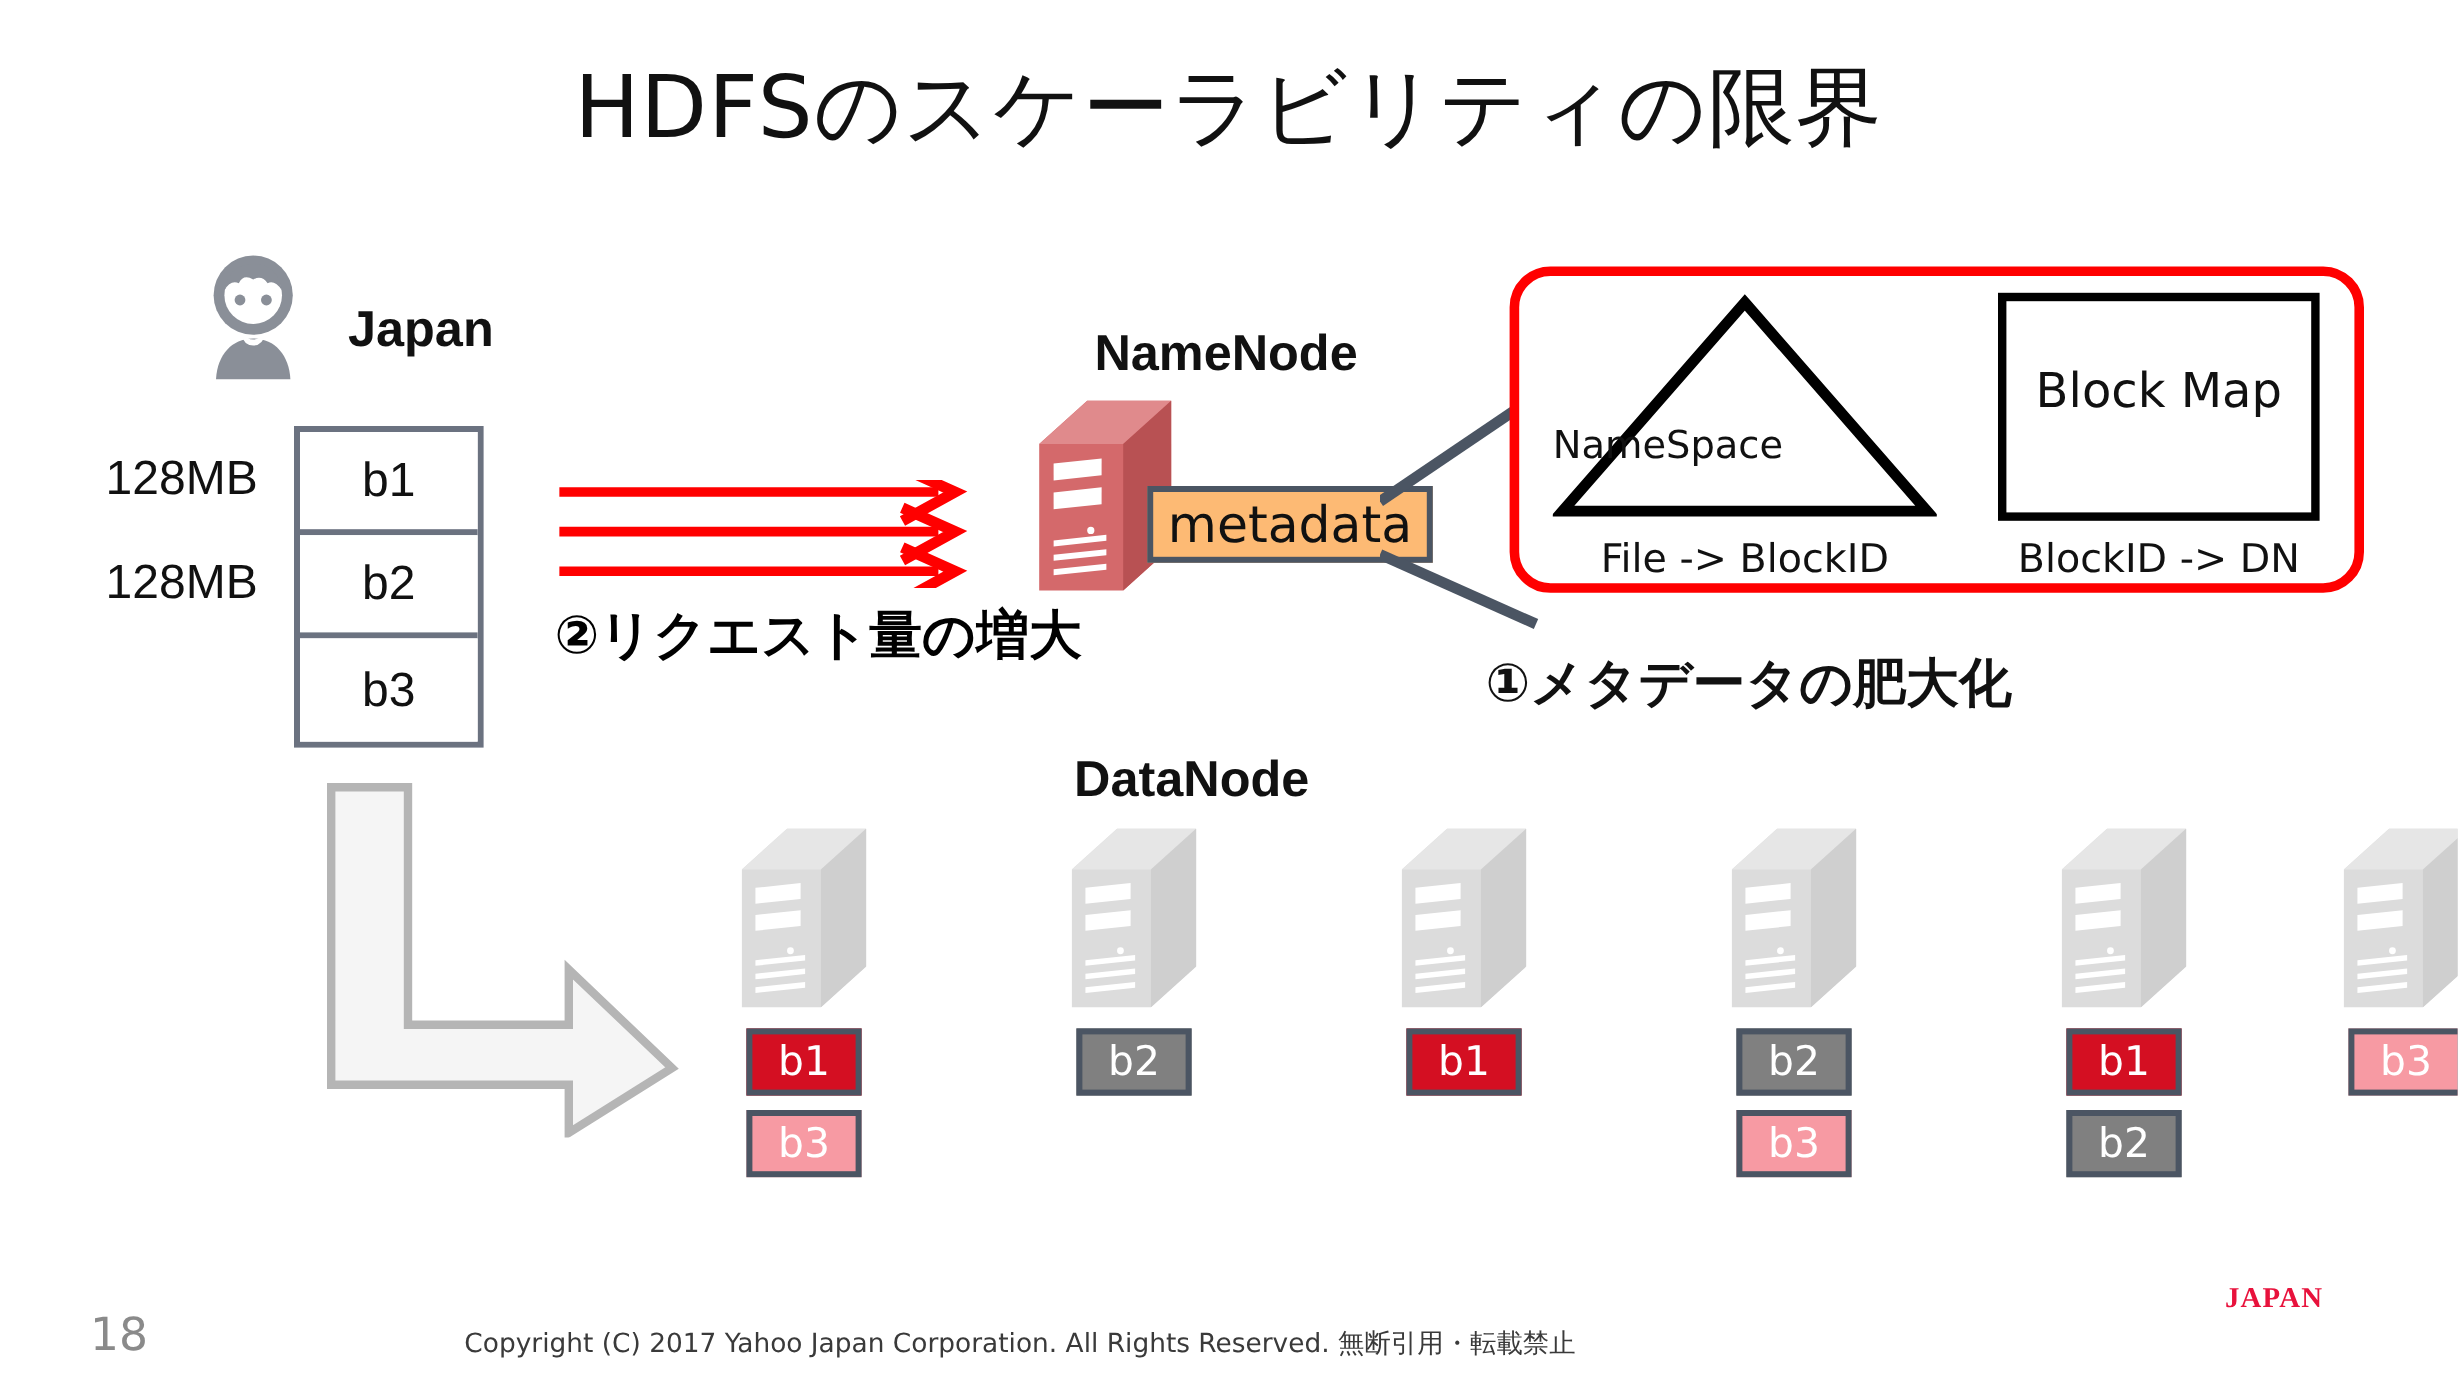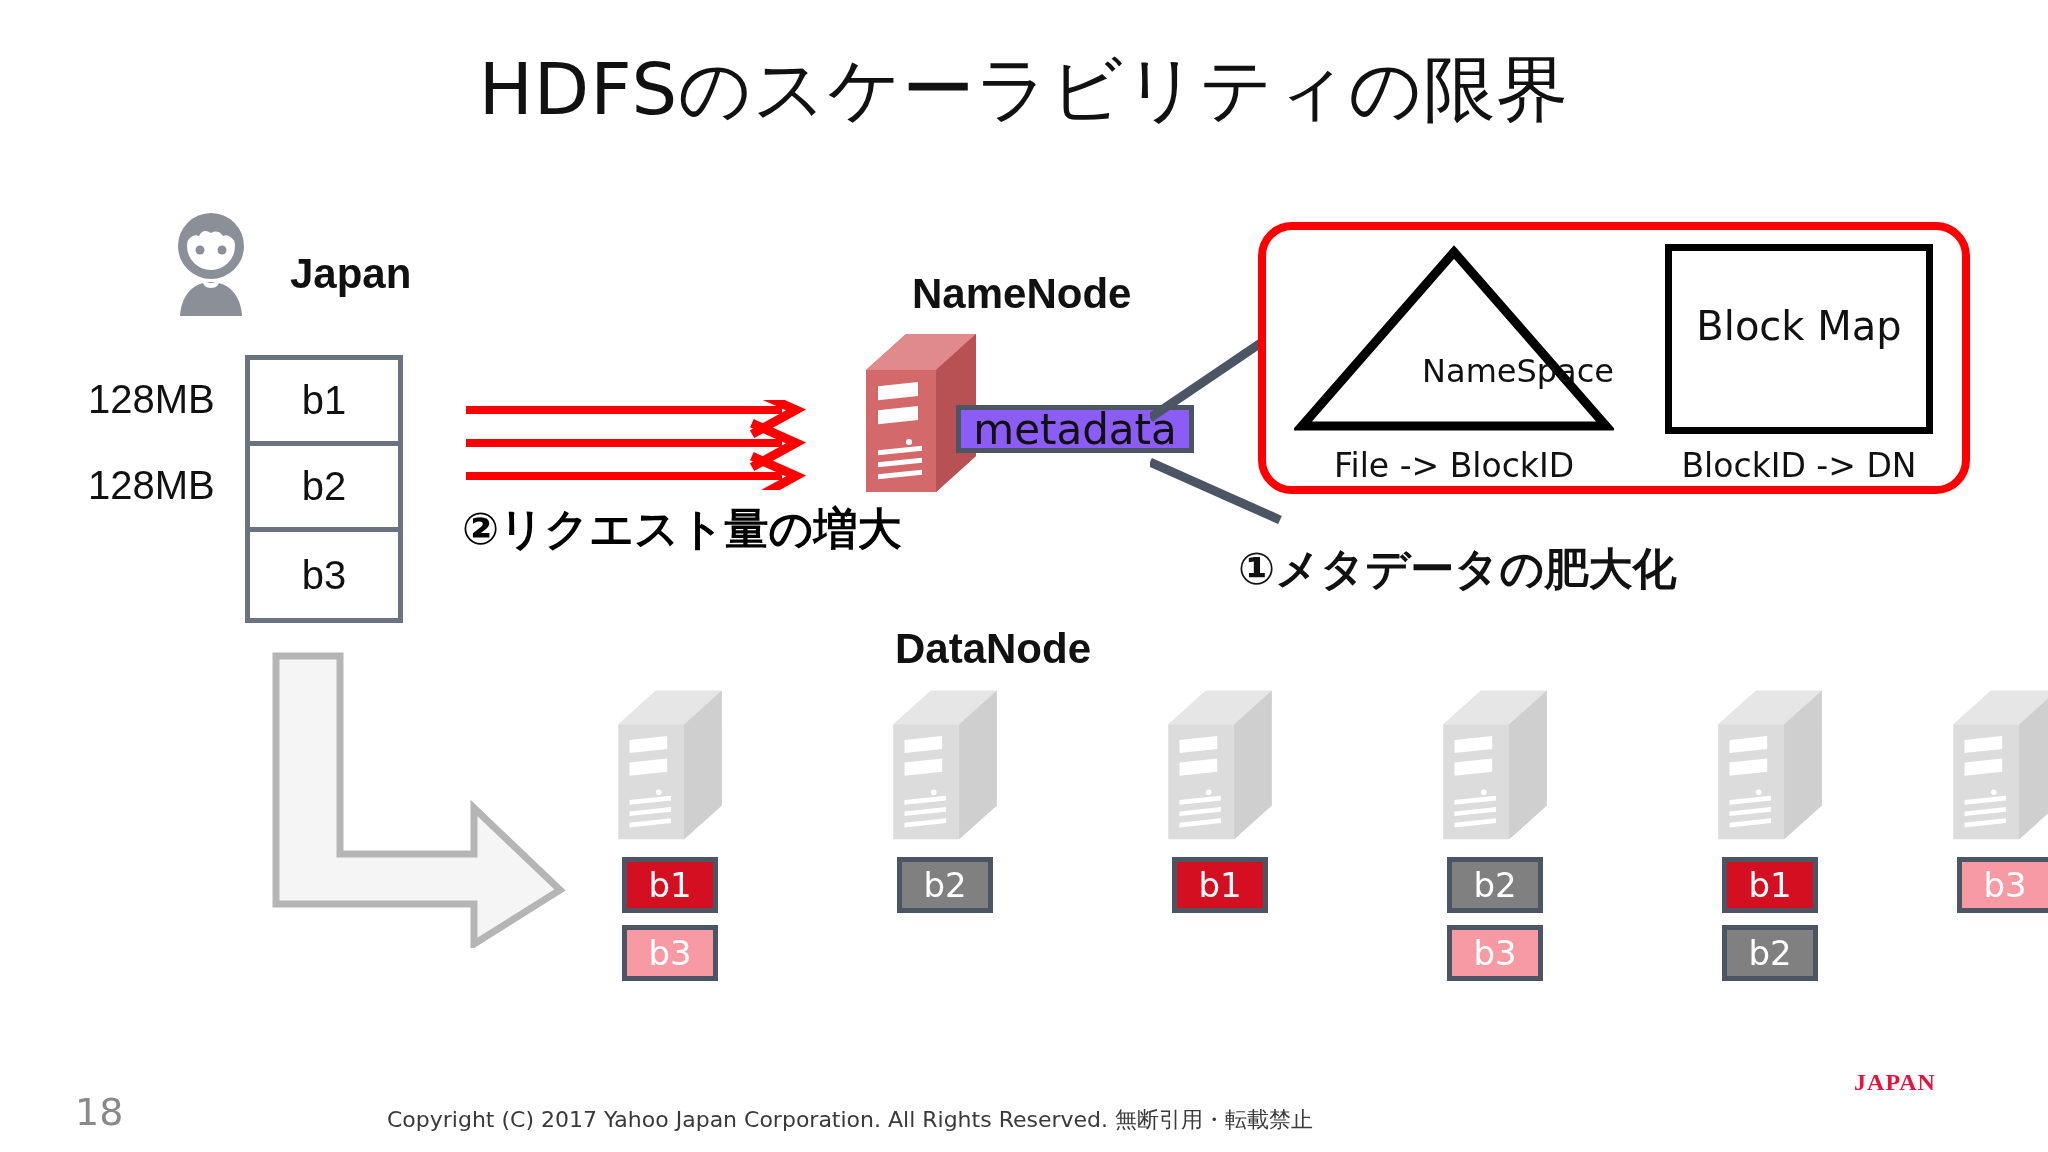--- a/index.html
+++ b/index.html
@@ -51,38 +51,38 @@
   }
 
   
   #namenode-label {
     position:absolute; left:888px; top:270px;
     font-size:42px; font-weight:bold; color:#111;margin-left:24px;
   }
   #namenode-server { position:absolute; left:862px; top:328px; width:118px; height:170px; }
 
   #metadata-box {
-    position:absolute; left:956px; top:405px; width:238px; height:48px;
-    border:5px solid #4b5563; background:#8b5cf6;
+    position:absolute; left:956px; top:405px; width:238px; height:64px;
+    border:5px solid #4b5563; background:#fdba74;
     display:flex; align-items:center; justify-content:center;
     font-size:42px; color:#111; font-family:"DejaVu Sans", sans-serif;
   }
 
   
   #callout-connectors { position:absolute; left:1150px; top:330px; width:160px; height:200px; }
 
   
   #metadata-callout {
     position:absolute; left:1258px; top:222px; width:712px; height:272px;
     border:8px solid #ff0000; border-radius:34px; background:#fff;
   }
   #namespace-group { position:absolute; left:28px; top:14px; width:320px; }
   #namespace-triangle { position:relative; width:320px; height:190px; }
   #namespace-triangle-label {
-    position:absolute; left:0; top:108px; width:320px; text-align:right;
+    position:absolute; left:0; top:108px; width:320px; text-align:left;
     font-size:32px; color:#111; font-family:"DejaVu Sans", sans-serif;
   }
   #namespace-caption {
     position:absolute; left:0; top:202px; width:320px; text-align:center;
     font-size:33px; color:#111; font-family:"DejaVu Sans", sans-serif;
   }
 
   #blockmap-group { position:absolute; left:382px; top:14px; width:302px; }
   #blockmap-square {
     position:relative; width:268px; height:190px; margin:0 auto;

